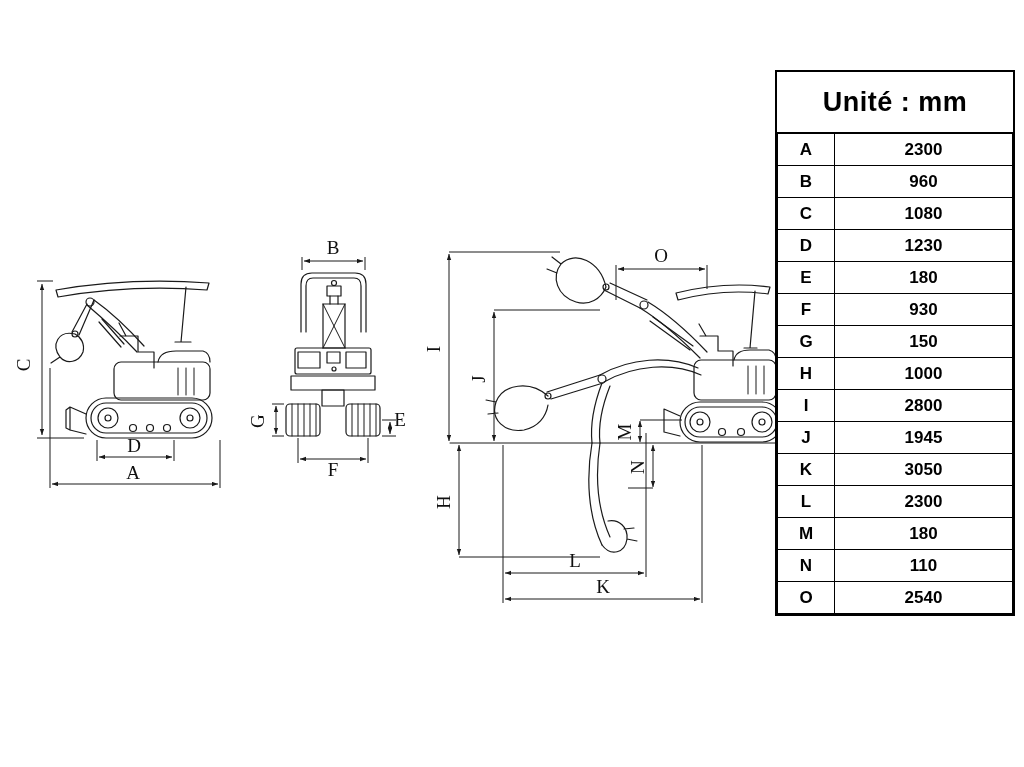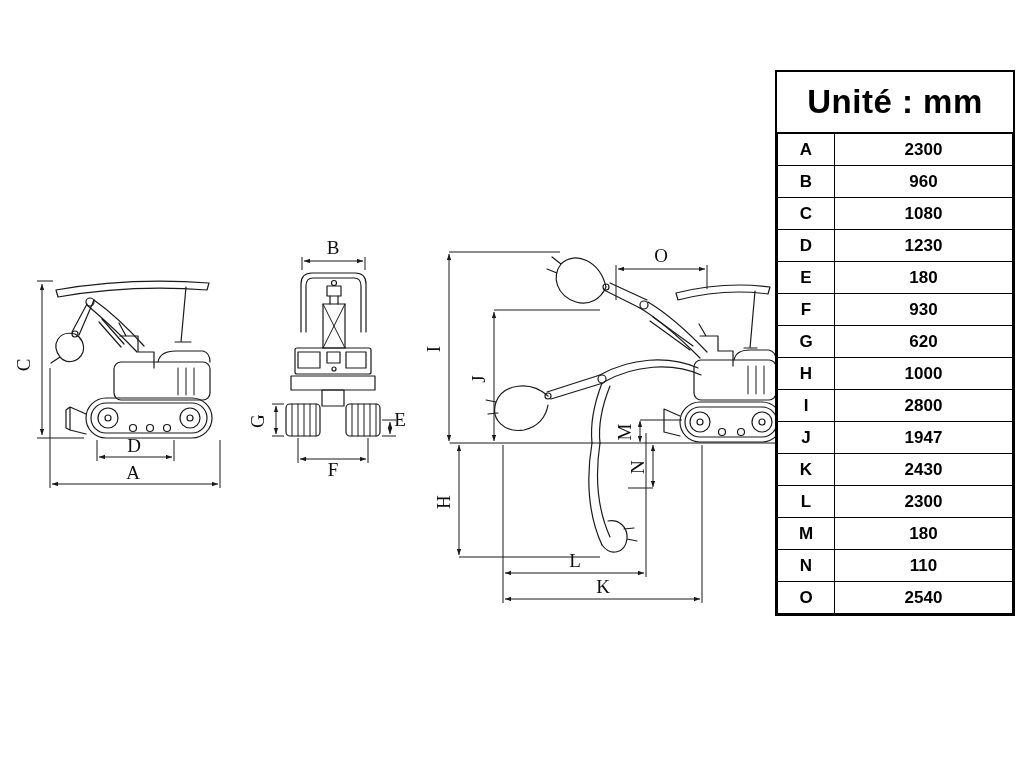--- a/index.html
+++ b/index.html
@@ -15,21 +15,21 @@
     font-family: "Liberation Serif", serif;
     font-size: 19px; fill: #101010; stroke: none;
   }
   .spec-table {
     position: absolute; left: 775px; top: 70px; width: 240px;
     border: 2px solid #000; background: #fff; box-sizing: border-box;
   }
   .spec-header {
     height: 60px; border-bottom: 1px solid #000;
     display: flex; align-items: center; justify-content: center;
-    font-size: 33px; font-weight: 700; color: #000; letter-spacing: 0.5px;
+    font-size: 27px; font-weight: 700; color: #000; letter-spacing: 0.5px;
   }
   table.grid { border-collapse: collapse; width: 100%; table-layout: fixed; }
   table.grid td {
     border: 1px solid #000; height: 31px; text-align: center;
     font-size: 17px; font-weight: 700; color: #000; padding: 0;
     font-family: "Liberation Sans", sans-serif;
   }
   td.letter { width: 56px; }
 </style>
 </head>
@@ -205,37 +205,37 @@
           <tr>
             <td class="letter">E</td>
             <td class="value">180</td>
           </tr>
           <tr>
             <td class="letter">F</td>
             <td class="value">930</td>
           </tr>
           <tr>
             <td class="letter">G</td>
-            <td class="value">620</td>
+            <td class="value">150</td>
           </tr>
           <tr>
             <td class="letter">H</td>
             <td class="value">1000</td>
           </tr>
           <tr>
             <td class="letter">I</td>
             <td class="value">2800</td>
           </tr>
           <tr>
             <td class="letter">J</td>
-            <td class="value">1947</td>
+            <td class="value">1945</td>
           </tr>
           <tr>
             <td class="letter">K</td>
-            <td class="value">2430</td>
+            <td class="value">3050</td>
           </tr>
           <tr>
             <td class="letter">L</td>
             <td class="value">2300</td>
           </tr>
           <tr>
             <td class="letter">M</td>
             <td class="value">180</td>
           </tr>
           <tr>

